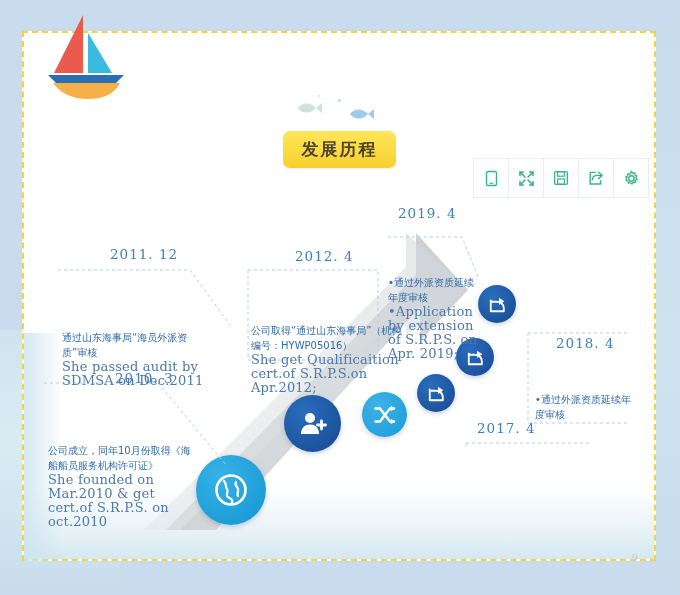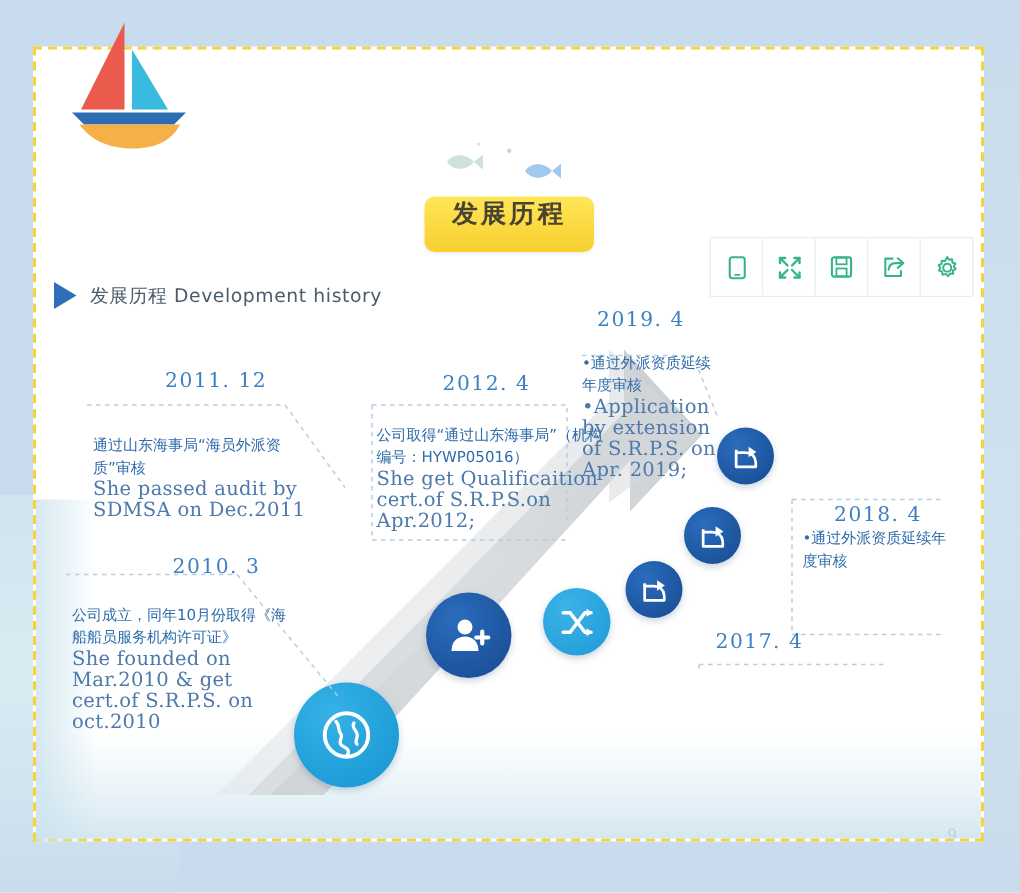--- a/index.html
+++ b/index.html
@@ -46,21 +46,21 @@
   .boat{position:absolute;left:44px;top:11px;width:86px;height:95px;}
 
   
   .fish{position:absolute;}
 
   
   .title-pill{
     position:absolute;left:283px;top:131px;width:113px;height:37px;
     background:linear-gradient(180deg,#ffe759 0%,#fbd940 55%,#f6d02f 100%);
     border-radius:7px;
-    display:flex;justify-content:center;
+    display:flex;align-items:center;justify-content:center;
     box-shadow:0 1px 2px rgba(0,0,0,.06);
   }
   .title-pill span{
     font-family:"DejaVu Sans",sans-serif;
     font-size:17px;font-weight:bold;color:#4a4331;letter-spacing:2px;
   }
 
   
   .toolbar{
     position:absolute;left:473px;top:158px;height:38px;
@@ -90,21 +90,21 @@
   }
 
   
   .year{
     position:absolute;
     font-family:"DejaVu Serif",serif;
     font-size:13.5px;color:#3b7fc4;letter-spacing:1px;white-space:nowrap;
   }
 
   
-  .tblock{position:absolute;font-family:"DejaVu Serif",serif;color:#3f6b9e;}
+  .tblock{position:absolute;font-family:"DejaVu Serif",serif;color:#3f6b9e;margin-top:40px;}
   .tblock .cn{
     font-family:"DejaVu Sans",sans-serif;
     font-size:10px;line-height:15px;color:#2f6cab;display:block;
   }
   .tblock .en{
     font-family:"DejaVu Serif",serif;
     font-size:13px;line-height:14px;color:#4d79ab;display:block;letter-spacing:.2px;
   }
 
   .pagenum{
@@ -175,24 +175,20 @@
         </svg>
     </div>
     <div class="tb-btn">
       <svg width="17" height="17" viewBox="0 0 17 17">
           <circle cx="8.5" cy="8.5" r="2.7" fill="none" stroke="#39b48a" stroke-width="1.4"></circle>
           <path d="M8.5 1.3 L9.6 3.2 L11.7 2.8 L11.9 5 L13.9 5.8 L12.8 7.6 L14.2 9.3 L12.3 10.3 L12.5 12.5 L10.3 12.3 L9 14.1 L7.5 12.6 L5.4 13.2 L5 11 L3 10.4 L3.9 8.5 L2.7 6.8 L4.7 6 L4.8 3.8 L6.9 4.1 Z" fill="none" stroke="#39b48a" stroke-width="1.3" stroke-linejoin="round"></path>
         </svg>
     </div>
   </div>
 
-  <div class="sec-head">
-    <div class="tri"></div>
-    <div class="sec-head-txt">发展历程 Development history</div>
-  </div>
 
   <svg class="arrow-wrap" viewBox="0 0 420 315">
     <defs>
       <linearGradient id="ag" x1="0" y1="1" x2="1" y2="0">
         <stop offset="0%" stop-color="#cfd3d6"></stop>
         <stop offset="55%" stop-color="#d8dcdf"></stop>
         <stop offset="100%" stop-color="#c9ced2"></stop>
       </linearGradient>
       <linearGradient id="ag2" x1="0" y1="1" x2="1" y2="0">
         <stop offset="0%" stop-color="#e3e6e8"></stop>

